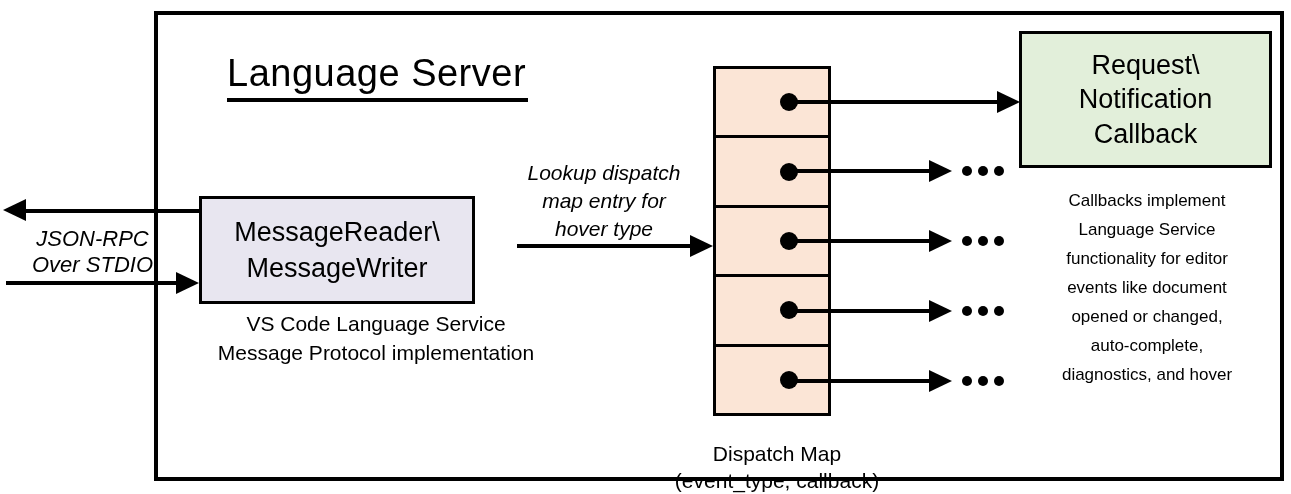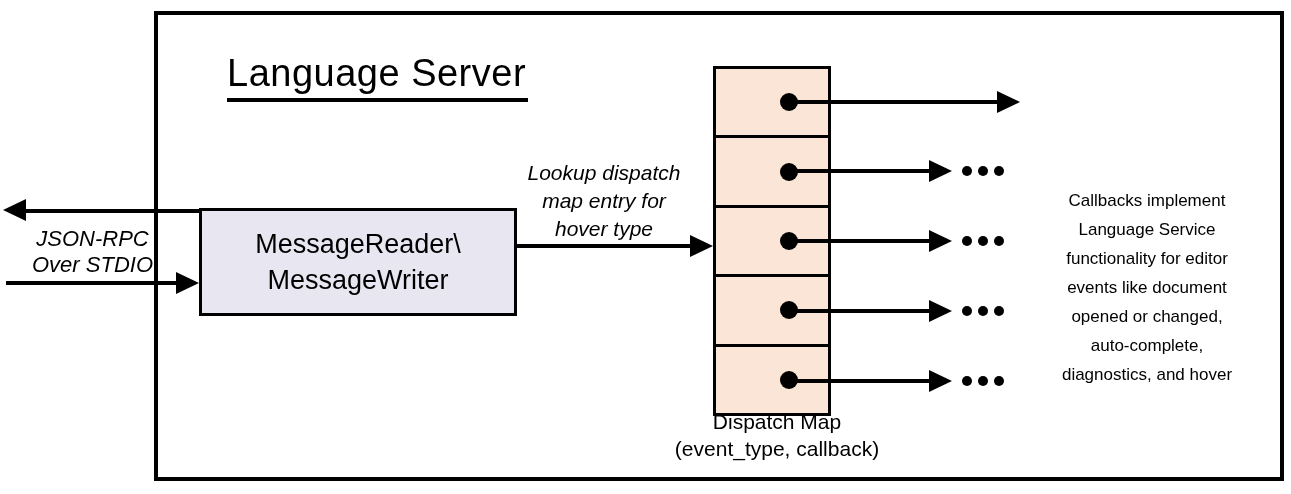--- a/index.html
+++ b/index.html
@@ -10,26 +10,26 @@
   }
   *{margin:0;padding:0;box-sizing:border-box;}
   body{background:#ffffff;font-family:"Liberation Sans",sans-serif;color:#000;}
   .canvas{position:relative;width:1291px;height:494px;background:#fff;overflow:hidden;}
 
   .outer-box{position:absolute;left:154px;top:11px;width:1130px;height:470px;border:4px solid var(--line);background:transparent;}
 
   .title{position:absolute;left:227px;top:52px;font-size:38px;letter-spacing:.5px;display:inline-block;border-bottom:4px solid var(--line);padding:0 2px 3px 0;white-space:nowrap;}
 
   .box{position:absolute;border:3px solid var(--line);display:flex;align-items:center;justify-content:center;text-align:center;white-space:pre-line;}
-  .msg-box{left:199px;top:208px;width:318px;height:108px;background:var(--fill-message);font-size:27px;line-height:1.35;}
+  .msg-box{left:199px;top:196px;width:276px;height:108px;background:var(--fill-message);font-size:27px;line-height:1.35;}
   .cb-box{left:1019px;top:31px;width:253px;height:137px;background:var(--fill-callback);font-size:27px;line-height:1.28;}
 
   .caption{position:absolute;text-align:center;white-space:pre-line;}
   .msg-caption{left:196px;top:309px;width:360px;font-size:21px;line-height:29px;}
-  .map-caption{left:657px;top:408px;width:240px;font-size:21px;line-height:27px;}
+  .map-caption{left:657px;top:440px;width:240px;font-size:21px;line-height:27px;}
   .cb-note{left:1013px;top:186px;width:268px;font-size:17px;line-height:29px;}
 
   .lbl-italic{position:absolute;font-style:italic;text-align:center;white-space:pre-line;}
   .io-label{left:20px;top:226px;width:145px;font-size:22px;line-height:26px;}
   .lookup-label{left:504px;top:159px;width:200px;font-size:21px;line-height:28px;}
   .dispatches-label{left:820px;top:44px;width:146px;font-size:21px;line-height:27px;}
 
   .hline{position:absolute;height:4px;background:var(--line);}
   .head-right{position:absolute;width:0;height:0;border-top:11px solid transparent;border-bottom:11px solid transparent;border-left:23px solid var(--line);}
   .head-left{position:absolute;width:0;height:0;border-top:11px solid transparent;border-bottom:11px solid transparent;border-right:23px solid var(--line);}
@@ -53,20 +53,22 @@
 
   <div class="hline" style="left:24px;top:209px;width:175px;"></div>
   <div class="head-left" style="left:3px;top:199px;"></div>
   <div class="hline" style="left:6px;top:281px;width:172px;"></div>
   <div class="head-right" style="left:176px;top:272px;"></div>
   <div class="lbl-italic io-label">JSON-RPC
 Over STDIO</div>
 
   <div class="box msg-box">MessageReader\
 MessageWriter</div>
+  <div class="caption msg-caption">VS Code Language Service
+Message Protocol implementation</div>
 
   <div class="hline" style="left:517px;top:244px;width:175px;"></div>
   <div class="head-right" style="left:690px;top:235px;"></div>
   <div class="lbl-italic lookup-label">Lookup dispatch
 map entry for
 hover type</div>
 
   <div class="dispatch-map">
     <div class="map-cell">
         <span class="dot"></span>
@@ -115,20 +117,23 @@
     </div>
 
   <div class="hline" style="left:786px;top:379px;width:145px;"></div>
   <div class="head-right" style="left:929px;top:370px;"></div>
   <div class="ellipsis" style="left:962px;top:376px;" aria-label="...">
       <i></i>
       <i></i>
       <i></i>
     </div>
 
+  <div class="box cb-box">Request\
+Notification
+Callback</div>
   <div class="caption cb-note">Callbacks implement
 Language Service
 functionality for editor
 events like document
 opened or changed,
 auto-complete,
 diagnostics, and hover</div>
 
 </div>
 

